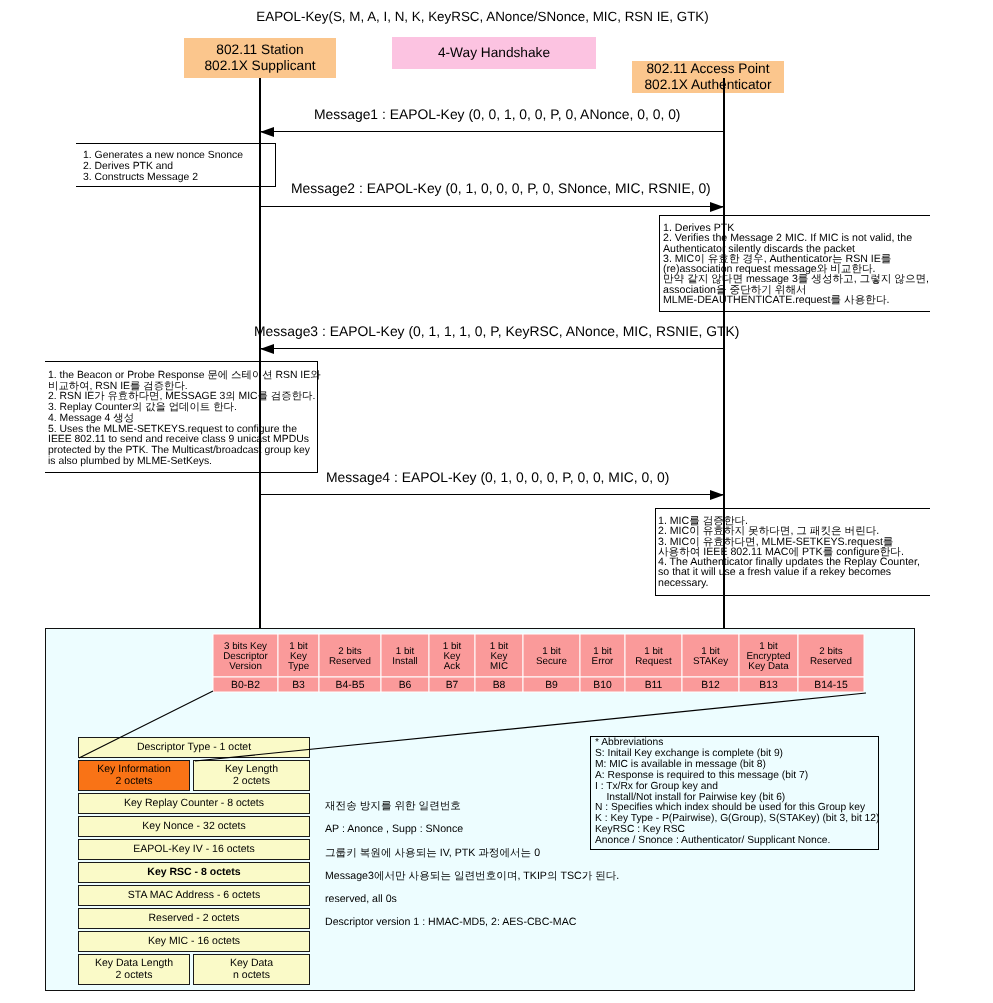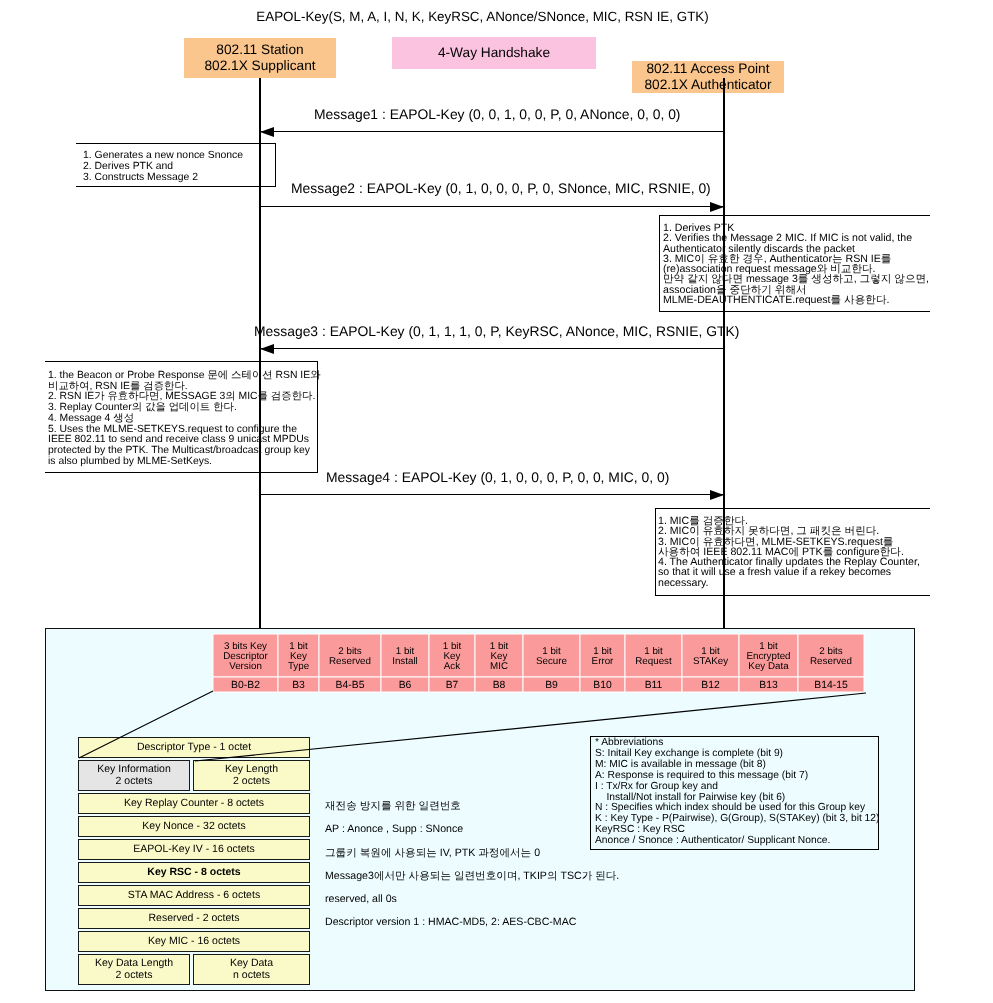--- a/index.html
+++ b/index.html
@@ -44,21 +44,21 @@
 
   .panel{left:45px;top:628px;width:870px;height:363px;background:#edfdff;border:1.5px solid #111;box-sizing:border-box;}
 
   #bittable{left:200px;top:620px;}
   #connectors{left:0;top:0;pointer-events:none;}
 
   #eapolstack{left:78px;top:737px;width:232px;}
   .erow{display:flex;margin-bottom:2px;}
   .ecell{box-sizing:border-box;border:1.3px solid #1a1a1a;background:#fafac8;font-size:10.5px;line-height:11.5px;
      display:flex;flex-direction:column;align-items:center;justify-content:center;text-align:center;height:21px;}
-  .ecell.hl{background:#e5e5e5;}
+  .ecell.hl{background:#f97316;}
   .ecell.two{height:31px;}
 
   #annots{left:325px;top:795px;width:300px;font-size:10.6px;line-height:23.3px;white-space:nowrap;}
   #abbrbox{left:590px;top:736px;width:289px;height:114px;border:1px solid #000;box-sizing:border-box;
      font-size:10.25px;line-height:10.9px;padding:1px 0 0 4px;}
 </style>
 </head>
 <body>
 
 <div id="page">

